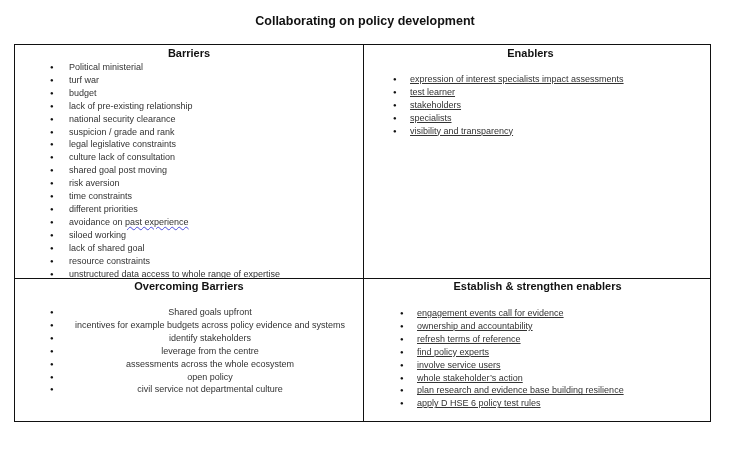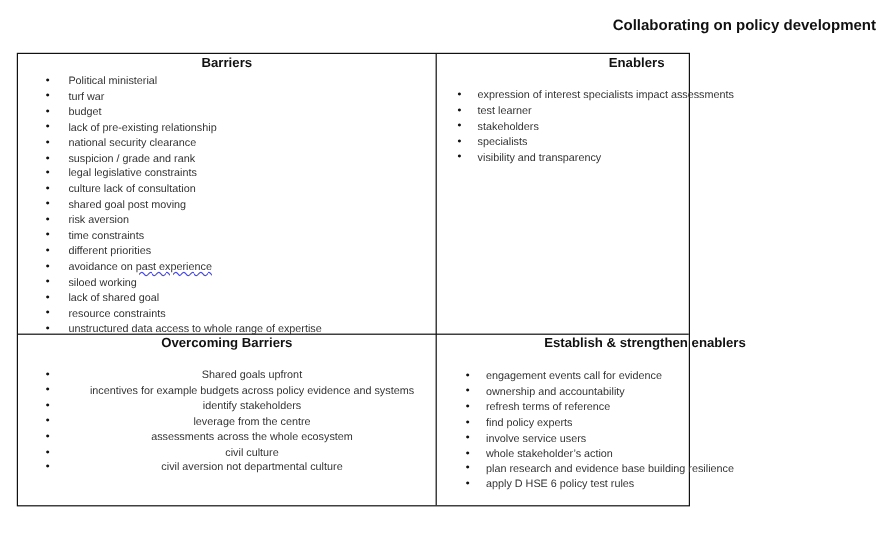--- a/index.html
+++ b/index.html
@@ -1,32 +1,32 @@
 <!DOCTYPE html>
 <html><head>
 <meta charset="utf-8">
 <style>
   html, body { margin:0; padding:0; background:#ffffff; }
   body { width:730px; height:450px; position:relative; font-family:"Liberation Sans", sans-serif; color:#222; overflow:hidden; }
-  .title { position:absolute; left:0; top:14px; width:730px; text-align:right; font-size:12.5px; font-weight:bold; color:#111; }
-  .table { position:absolute; left:14px; top:44px; width:561px; height:378px; border:1.3px solid #111; box-sizing:border-box; }
+  .title { position:absolute; left:0; top:14px; width:730px; text-align:center; font-size:12.5px; font-weight:bold; color:#111; }
+  .table { position:absolute; left:14px; top:44px; width:697px; height:378px; border:1.3px solid #111; box-sizing:border-box; }
   .vline { position:absolute; left:348px; top:0; width:1.3px; height:100%; background:#111; }
   .hline { position:absolute; left:0; top:233px; width:100%; height:1.3px; background:#111; }
   .cell { position:absolute; box-sizing:border-box; }
   .cell h2 { margin:0; font-size:11px; font-weight:bold; text-align:center; color:#111; line-height:14px; }
-  .cell ul { margin:0; padding:0; list-style:none; }
+  .cell ul { margin:12px; padding:0; list-style:none; }
   .cell li { position:relative; font-size:9px; line-height:12.9px; color:#333; padding-left:42px; white-space:nowrap; }
   .cell li::before { content:"\25CF"; position:absolute; left:23px; top:0; font-size:6px; color:#111; }
   .tl { left:0; top:1px; width:348px; height:232px; }
   .tr { left:342px; top:1px; width:347px; height:232px; }
   .bl { left:0; top:234px; width:348px; height:142px; }
   .br { left:349px; top:234px; width:347px; height:142px; }
   .tl ul { margin-top:1px; }
   .tr ul { margin-top:13px; }
-  .tr li, .br li { padding-left:41px; }
+  .tr li, .br li { padding-left:41px;text-decoration:underline; }
   .tr li::before, .br li::before { left:24px; }
   .bl ul { margin-top:13px;text-align:center; }
   .br ul { margin-top:14px; }
   .spell { text-decoration:underline wavy #4b4bdb; text-decoration-thickness:1px; }
 </style>
 </head>
 <body>
 
 <div class="title">Collaborating on policy development</div>
 
@@ -69,22 +69,22 @@
   </div>
 
   <div class="cell bl">
     <h2>Overcoming Barriers</h2>
     <ul>
       <li>Shared goals upfront</li>
       <li>incentives for example budgets across policy evidence and systems</li>
       <li>identify stakeholders</li>
       <li>leverage from the centre</li>
       <li>assessments across the whole ecosystem</li>
-      <li>civil culture</li>
-      <li>civil aversion not departmental culture</li>
+      <li>open policy</li>
+      <li>civil service not departmental culture</li>
     </ul>
   </div>
 
   <div class="cell br">
     <h2>Establish &amp; strengthen enablers</h2>
     <ul>
       <li>engagement events call for evidence</li>
       <li>ownership and accountability</li>
       <li>refresh terms of reference</li>
       <li>find policy experts</li>

